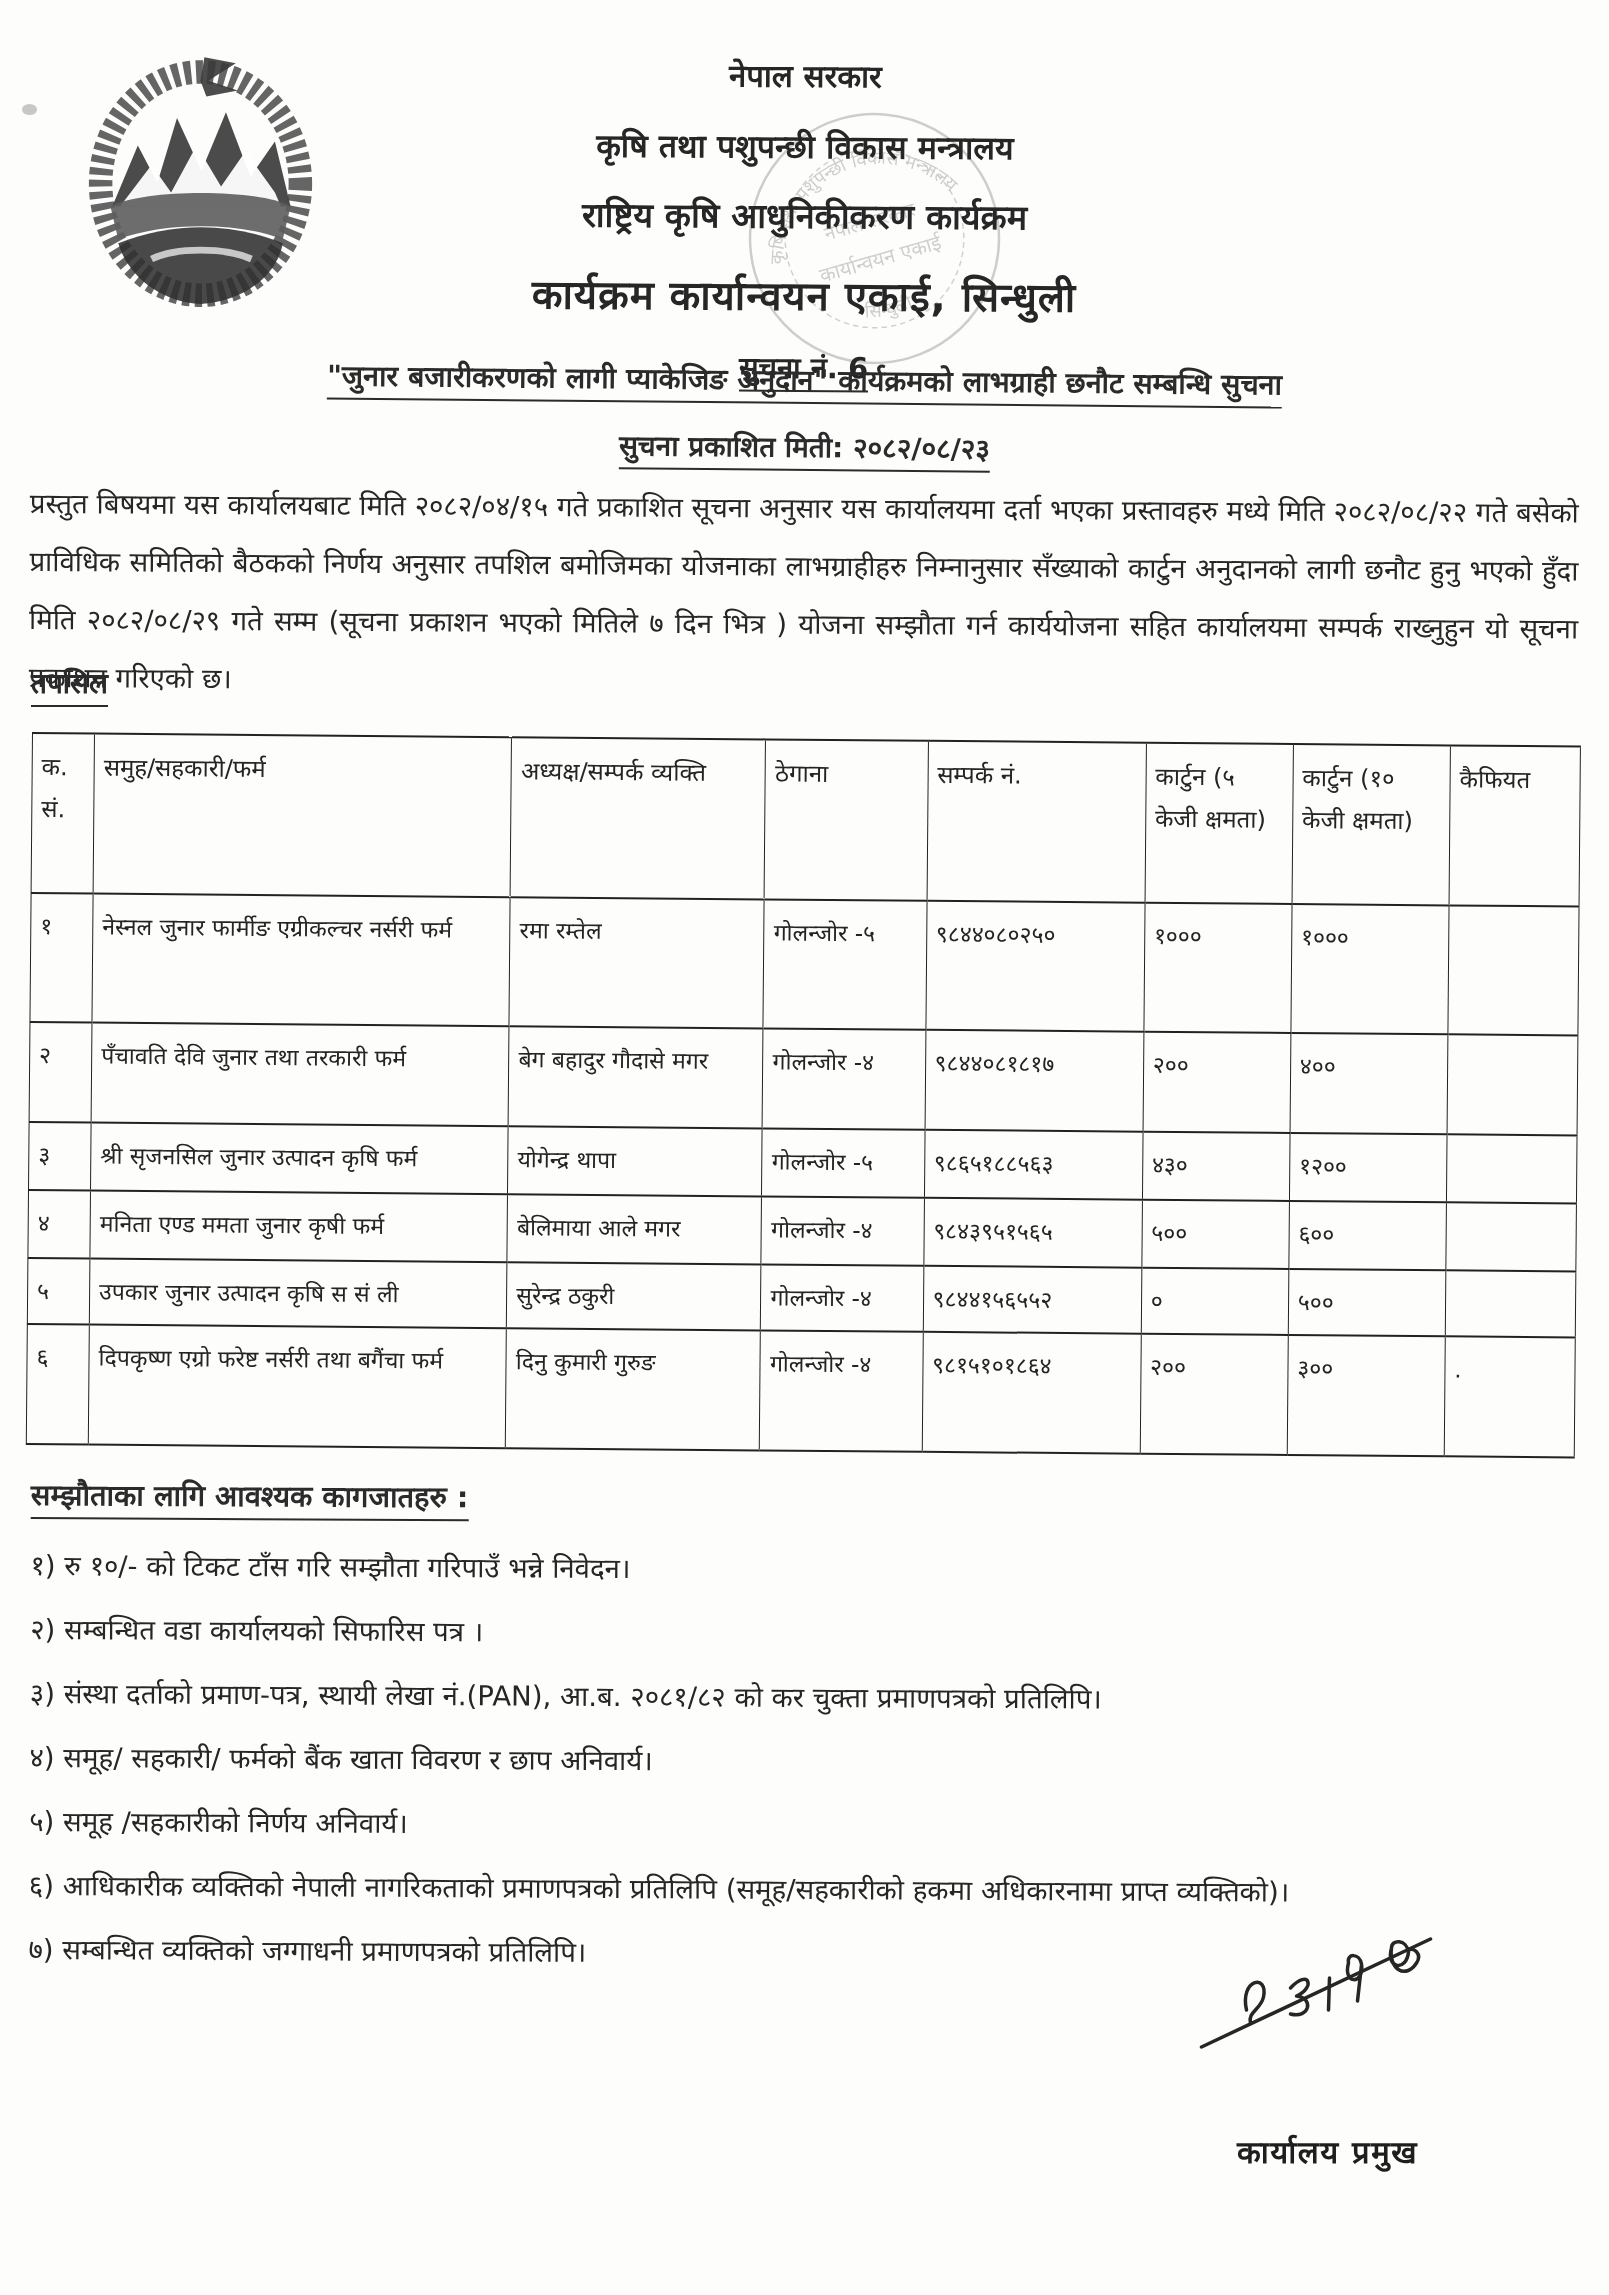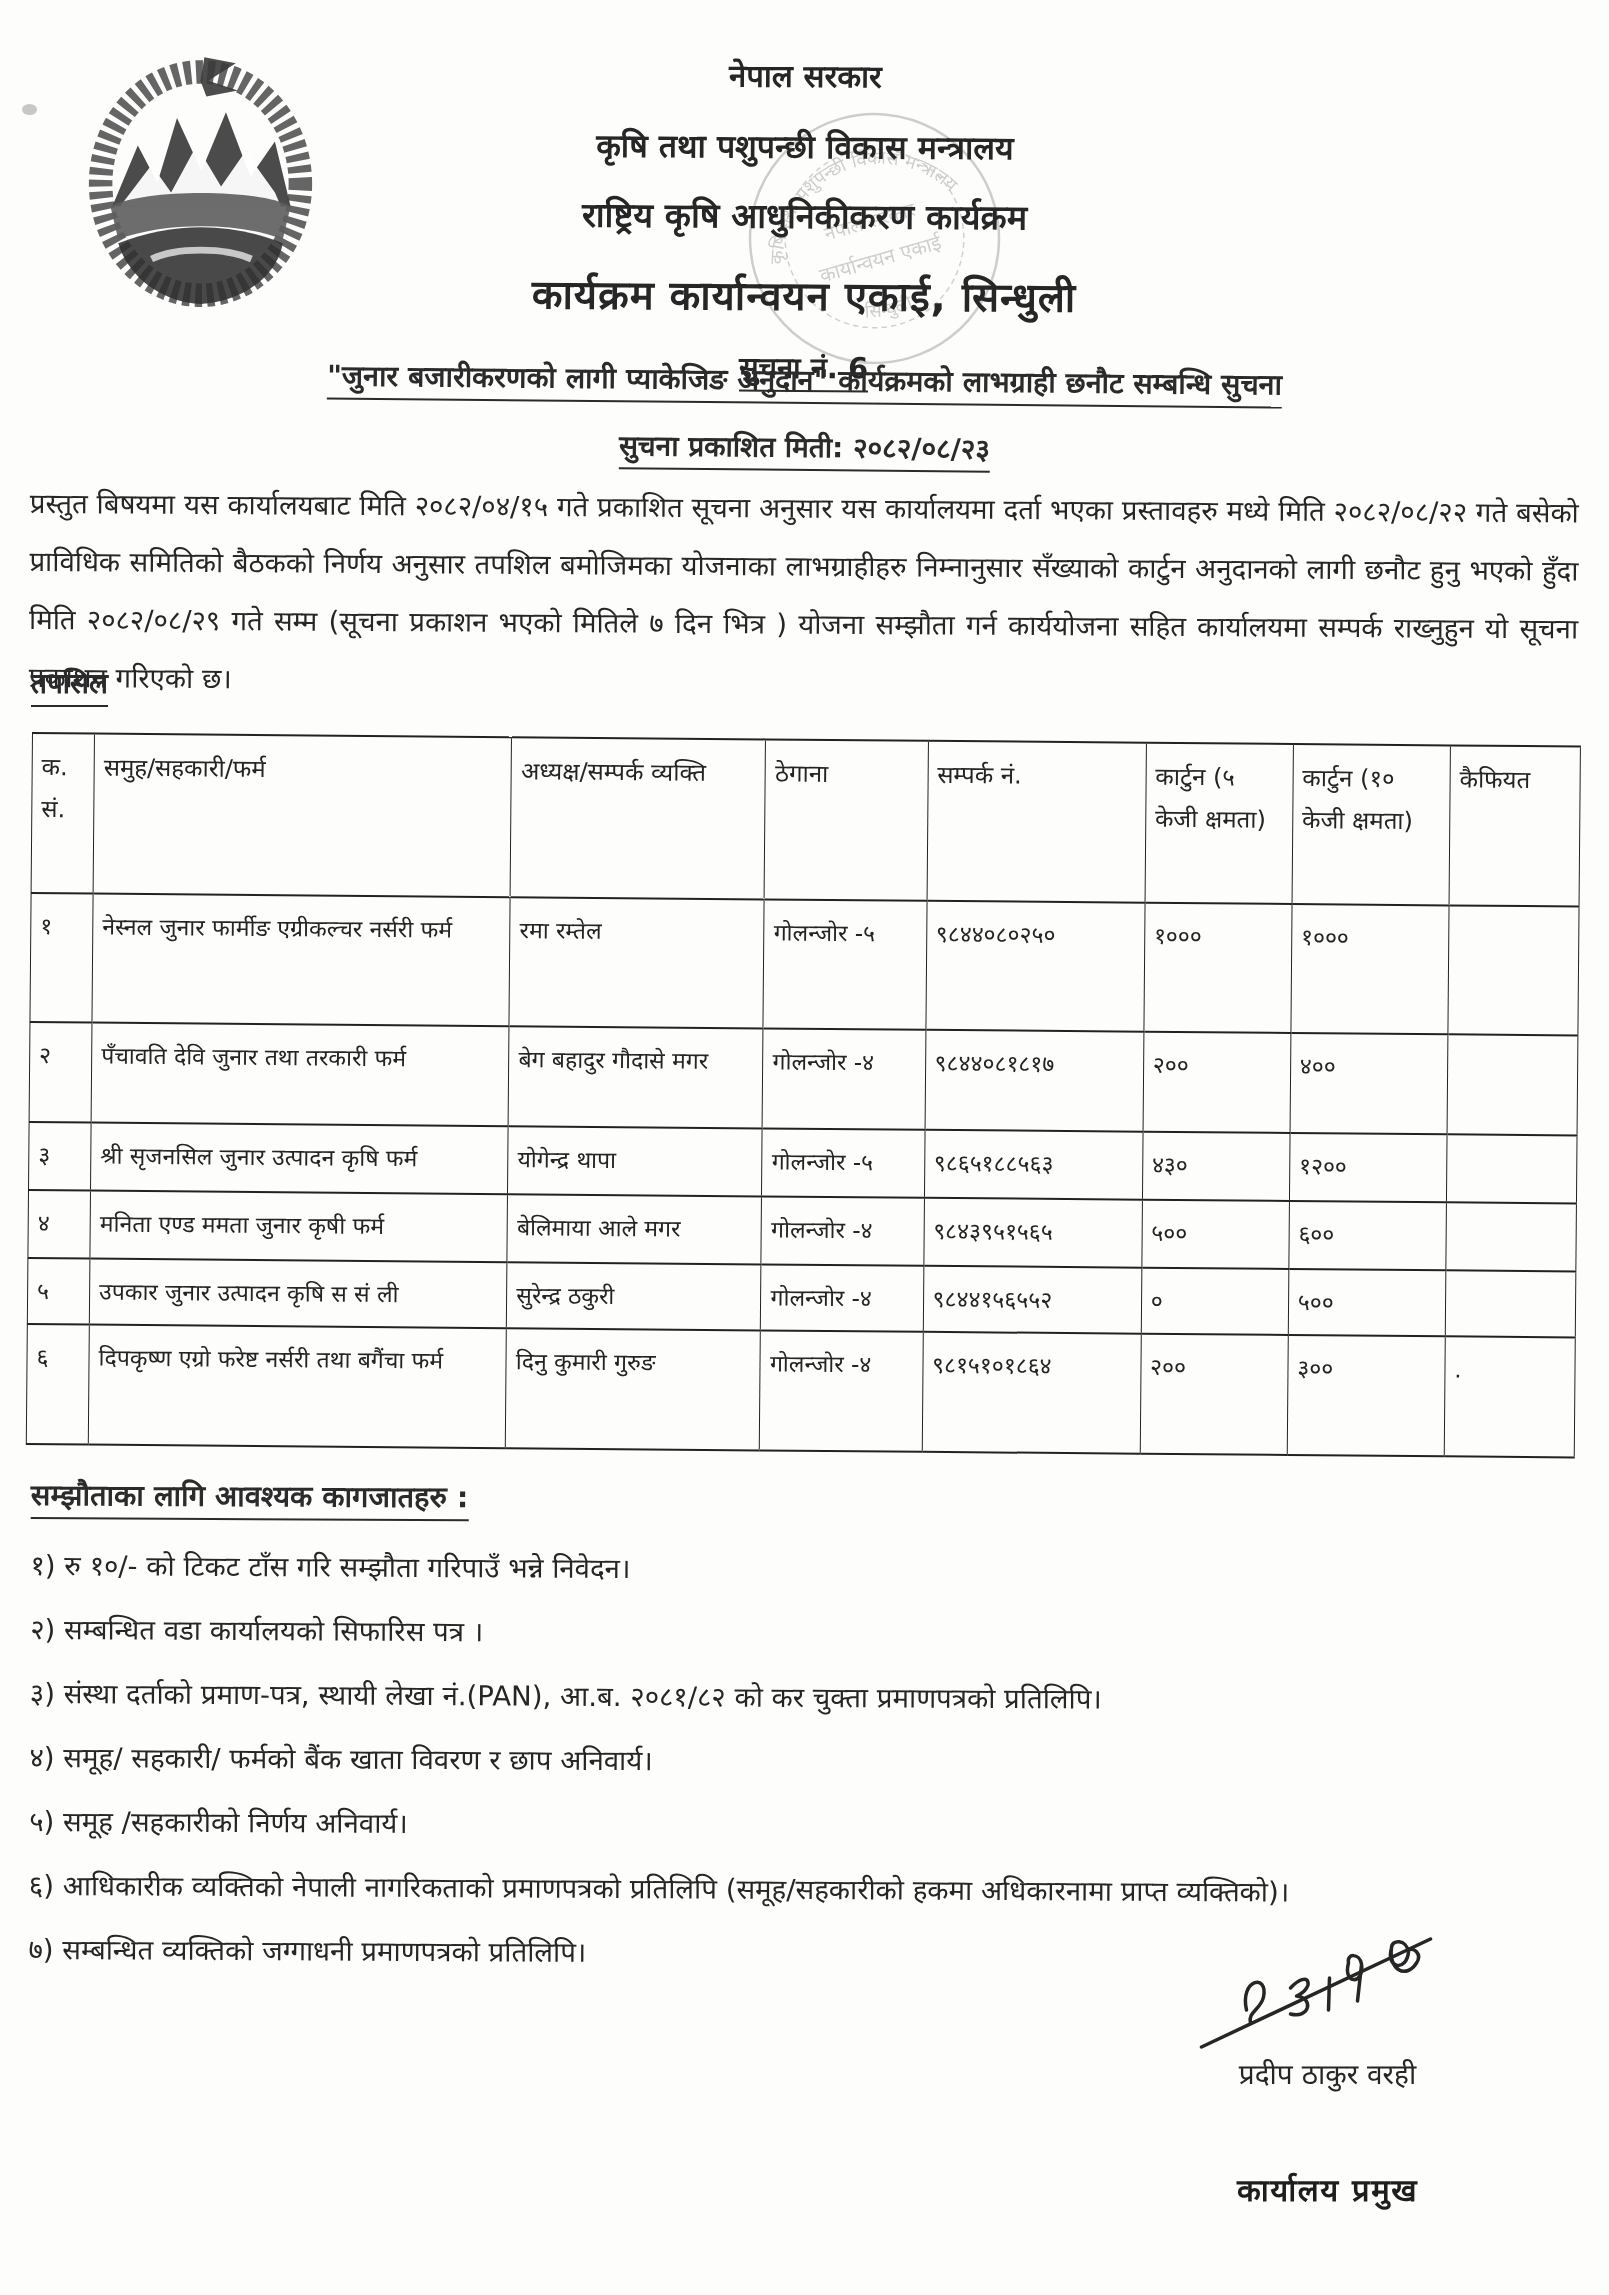--- a/index.html
+++ b/index.html
@@ -220,18 +220,17 @@
     <svg class="sig-scribble" viewBox="0 0 560 300" aria-hidden="true">
       <g fill="none" stroke="#262626" stroke-width="7" stroke-linecap="round" stroke-linejoin="round">
         <path d="M28 286 L486 70"></path>
         <path d="M118 212 C104 150 162 138 152 186 C146 212 120 216 126 238"></path>
         <path d="M206 168 C244 128 256 168 218 184 C254 188 244 230 206 220"></path>
         <path d="M284 148 L282 212"></path>
         <path d="M322 118 C310 162 354 162 348 120 C344 98 318 98 322 118 M348 122 L340 194"></path>
         <path d="M408 88 C396 130 438 136 442 96 C438 70 408 70 408 88 C402 130 436 152 458 118 C470 100 452 84 440 94"></path>
       </g>
     </svg>
-    <div class="sig-name">प्रदीप ठाकुर वरही</div>
     <div class="sig-role">कार्यालय प्रमुख</div>
   </div>
 
 </div>
 
 
 </body></html>

